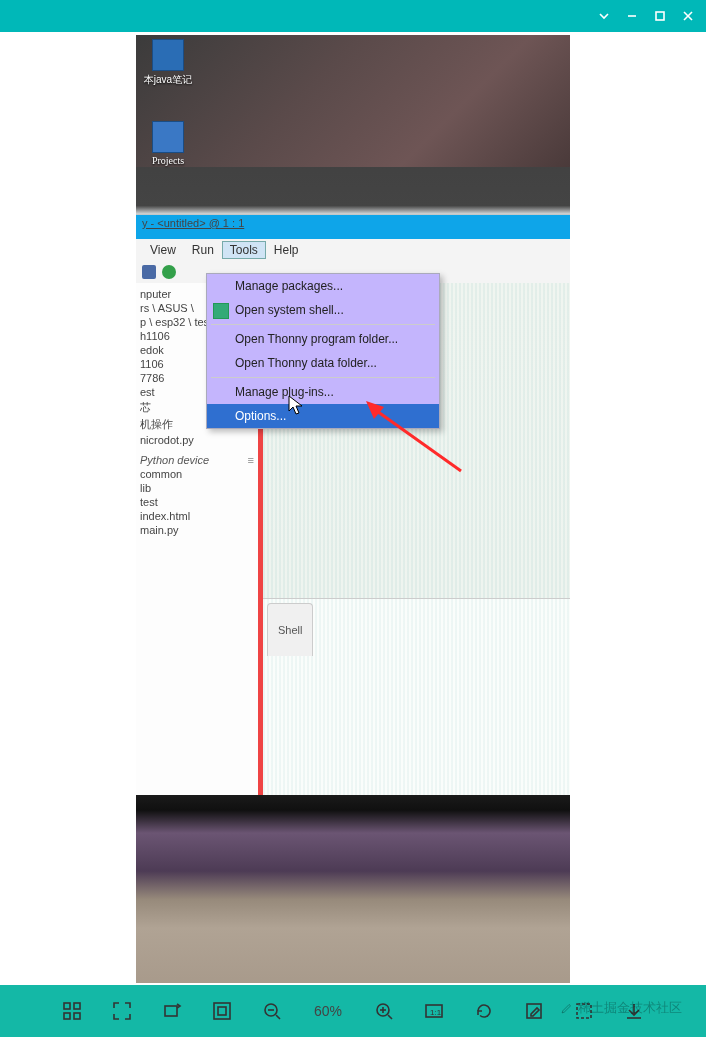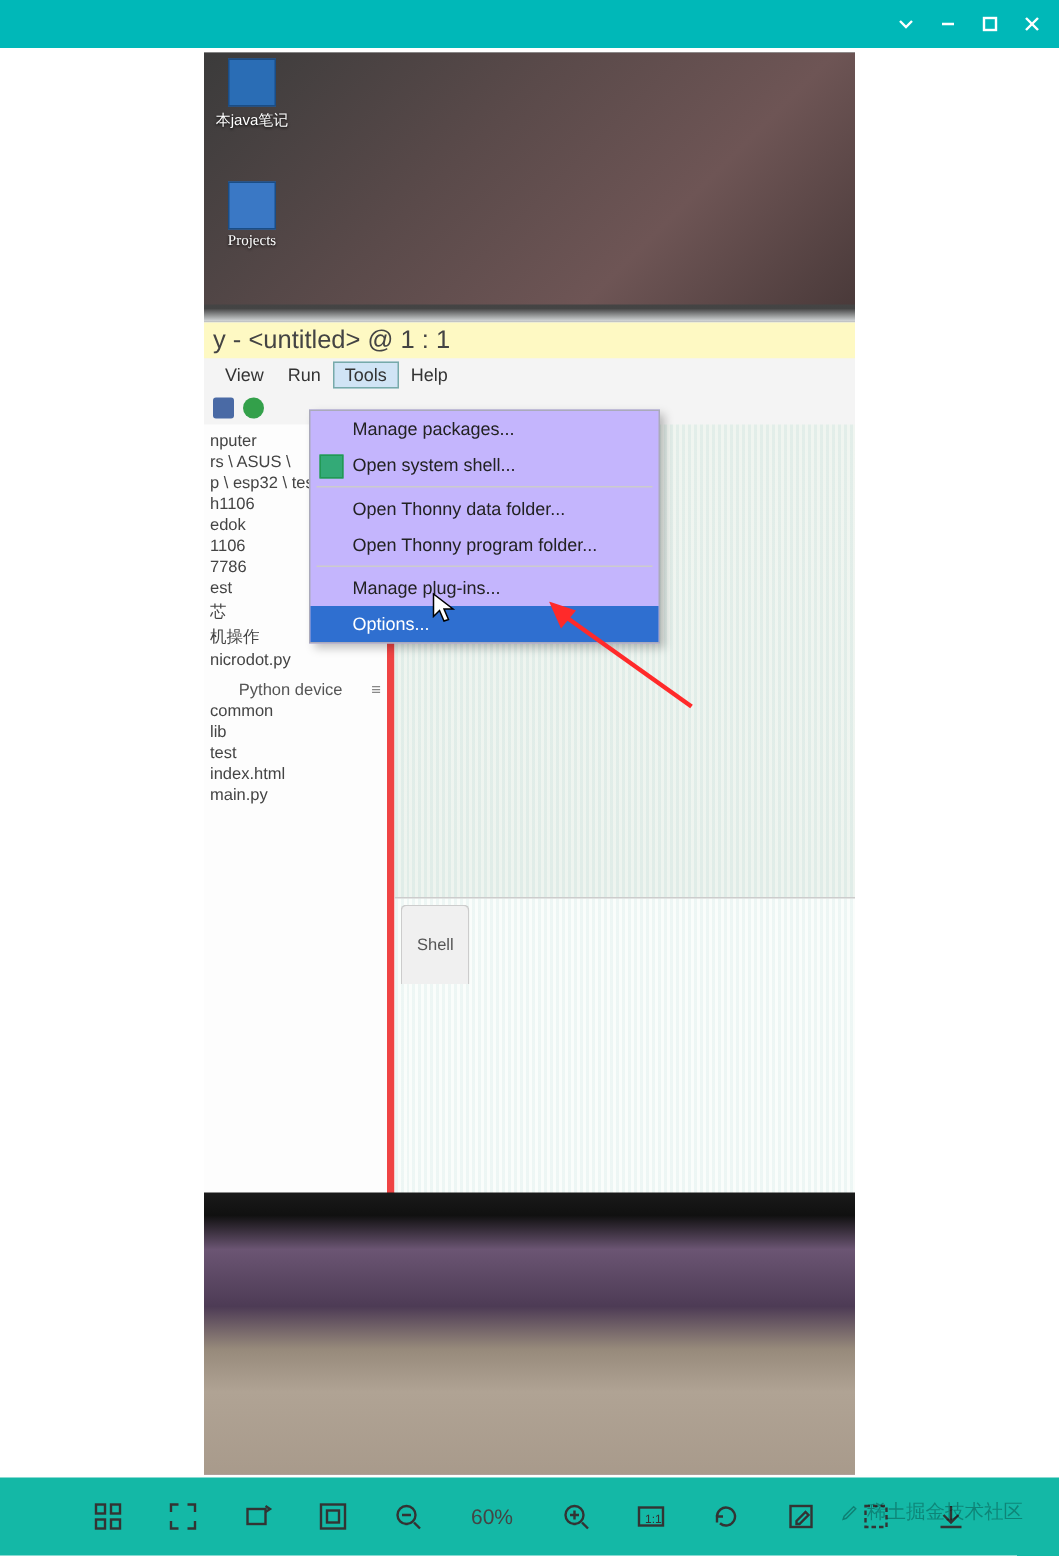--- a/index.html
+++ b/index.html
@@ -46,21 +46,21 @@
     height: 948px;
     margin-top: 3px;
     background: linear-gradient(180deg, #3a3a3a 0%, #444 18%, #e5e9ea 19%, #e5e9ea 78%, #2c2c2c 81%, #806070 90%, #705060 100%);
     overflow: hidden;
   }
 
   
   .desktop-wallpaper {
     position: absolute;
     inset: 0 0 auto 0;
-    height: 168px;
+    height: 132px;
     background: linear-gradient(135deg, #3b3b3b 0%, #5a4a4a 40%, #6e5555 70%, #4a3a3a 100%);
   }
   .desktop-icon {
     position: absolute;
     width: 56px;
     text-align: center;
     color: #fff;
     font-size: 10px;
     text-shadow: 0 1px 2px #000;
   }
@@ -80,24 +80,25 @@
     right: 0;
     height: 580px;
     background: #f4f4f4;
     box-shadow: 0 0 0 1px rgba(0,0,0,0.1);
     font-size: 12px;
     color: #333;
   }
   .thonny-title {
     height: 20px;
     padding: 2px 6px;
-    font-size: 17px;
+    font-size: 11px;
     color: #444;
-    background: #fef9c3;
+    background: #0ea5e9;
     white-space: nowrap;
+    text-decoration: underline;
   }
   .menubar {
     display: flex;
     gap: 0;
     height: 22px;
     align-items: center;
     padding-left: 6px;
     font-size: 12px;
     background: #f4f4f4;
   }
@@ -130,21 +131,21 @@
     width: 118px;
     min-width: 118px;
     background: #fdfdfd;
     border-right: 5px solid #ef4444;
     font-size: 11px;
     color: #444;
     padding: 4px 2px;
     overflow: hidden;
   }
   .file-tree div { white-space: nowrap; padding: 1px 2px; }
-  .file-tree .hdr { color: #555; margin-top: 6px; text-align: center; }
+  .file-tree .hdr { color: #555; font-style: italic; margin-top: 6px; }
   .file-tree .eq { float: right; color: #888; }
 
   .editor-shell {
     flex: 1;
     display: flex;
     flex-direction: column;
   }
   .editor-area {
     flex: 1;
     background:
@@ -333,22 +334,22 @@
         <span class="tb-icon" style="background:#33a04a;border-radius:50%;"></span>
       </div>
 
       <div class="dropdown">
         <div class="dd-item">Manage packages...</div>
         <div class="dd-item">
           <span class="dd-icon"></span>
           <span>Open system shell...</span>
         </div>
         <div class="dd-sep"></div>
+        <div class="dd-item">Open Thonny program folder...</div>
         <div class="dd-item">Open Thonny data folder...</div>
-        <div class="dd-item">Open Thonny program folder...</div>
         <div class="dd-sep"></div>
         <div class="dd-item">Manage plug-ins...</div>
         <div class="dd-item hl">Options...</div>
       </div>
 
       <svg class="cursor-arrow" width="18" height="22" viewBox="0 0 18 22">
         <polygon points="1,1 1,16 5,12 8,19 11,18 8,11 14,11" fill="#fff" stroke="#000" stroke-width="1"></polygon>
       </svg>
 
       <svg class="red-arrow" width="100" height="80" viewBox="0 0 100 80">

